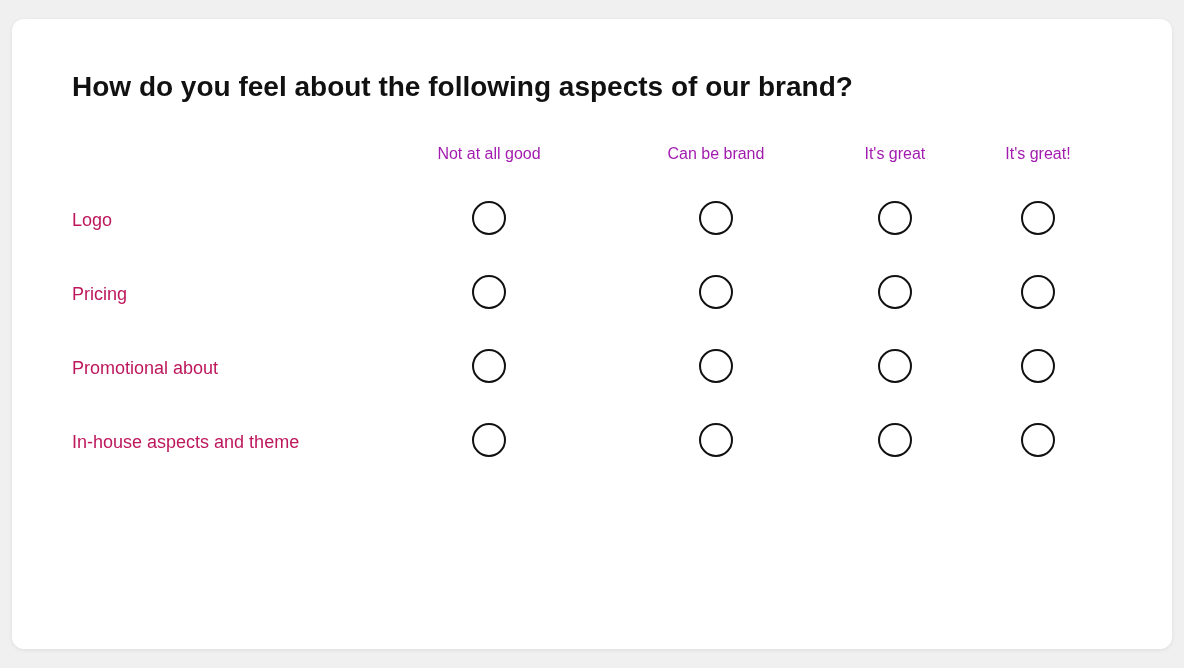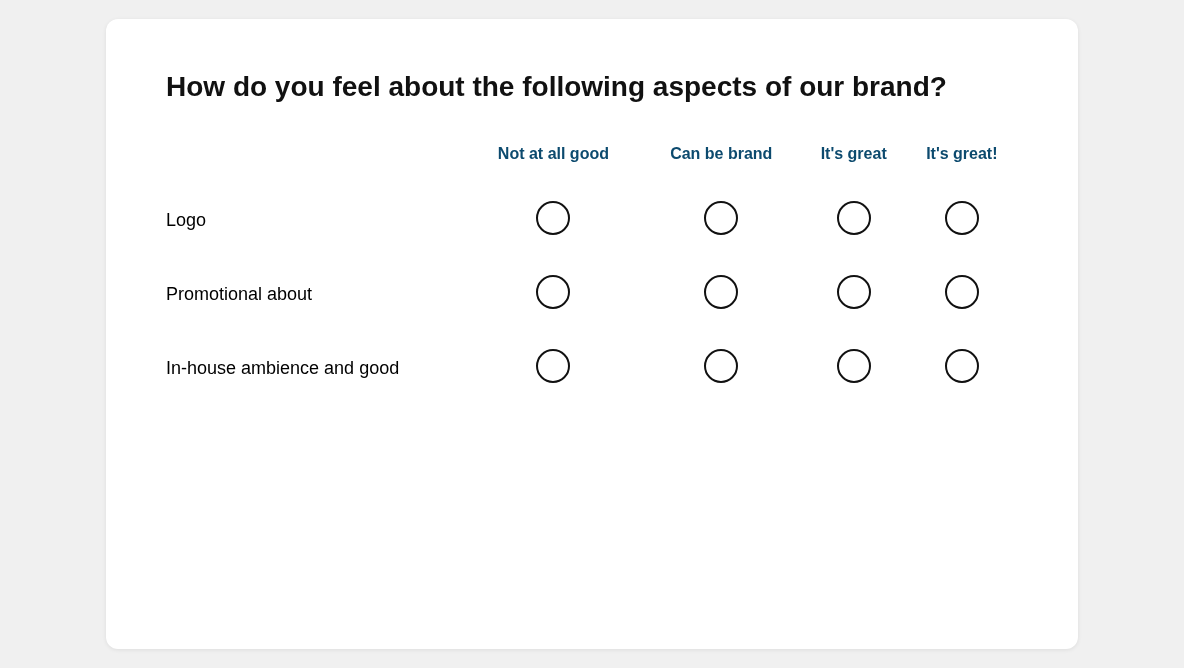--- a/index.html
+++ b/index.html
@@ -13,61 +13,61 @@
       display: flex;
       justify-content: center;
       align-items: center;
       min-height: 100vh;
       font-family: -apple-system, BlinkMacSystemFont, 'Segoe UI', sans-serif;
     }
 
     .card {
       background: #ffffff;
       border-radius: 12px;
-      width: 972px;
+      width: 1160px;
       min-height: 630px;
       padding: 50px 60px 60px 60px;
       box-shadow: 0 1px 4px rgba(0,0,0,0.08);
     }
 
     .question-title {
       font-size: 28px;
       font-weight: 700;
       color: #111111;
       margin-bottom: 40px;
       line-height: 1.3;
     }
 
     .rating-table {
       width: 100%;
       border-collapse: collapse;
     }
 
     .rating-table thead tr th {
       font-size: 16px;
-      font-weight: 700;
-      color: #0c4a6e;
+      font-weight: 400;
+      color: #a21caf;
       text-align: center;
       padding-bottom: 20px;
     }
 
     .rating-table thead tr th:first-child {
       text-align: left;
       width: 300px;
     }
 
     .rating-table tbody tr td {
       padding: 18px 0;
       vertical-align: middle;
     }
 
     .rating-table tbody tr td:first-child {
       font-size: 18px;
       font-weight: 400;
-      color: #000000;
+      color: #be185d;
       padding-right: 20px;
       vertical-align: middle;
     }
 
     .rating-table tbody tr td.radio-cell {
       text-align: center;
       vertical-align: middle;
     }
 
     .radio-circle {
@@ -114,28 +114,35 @@
     </thead>
     <tbody id="table-body">
     <tr>
           <td>Logo</td>
           <td class="radio-cell"><input type="radio" class="radio-circle" name="rating-logo" value="not-at-all-good" style=""></td>
           <td class="radio-cell"><input type="radio" class="radio-circle" name="rating-logo" value="can-be-better" style=""></td>
           <td class="radio-cell"><input type="radio" class="radio-circle" name="rating-logo" value="its-good" style=""></td>
           <td class="radio-cell"><input type="radio" class="radio-circle" name="rating-logo" value="its-great" style=""></td>
         </tr>
         <tr>
+          <td>Pricing</td>
+          <td class="radio-cell"><input type="radio" class="radio-circle" name="rating-pricing" value="not-at-all-good" style=""></td>
+          <td class="radio-cell"><input type="radio" class="radio-circle" name="rating-pricing" value="can-be-better" style=""></td>
+          <td class="radio-cell"><input type="radio" class="radio-circle" name="rating-pricing" value="its-good" style=""></td>
+          <td class="radio-cell"><input type="radio" class="radio-circle" name="rating-pricing" value="its-great" style=""></td>
+        </tr>
+        <tr>
           <td>Promotional about</td>
           <td class="radio-cell"><input type="radio" class="radio-circle" name="rating-promotional-offers" value="not-at-all-good" style=""></td>
           <td class="radio-cell"><input type="radio" class="radio-circle" name="rating-promotional-offers" value="can-be-better" style=""></td>
           <td class="radio-cell"><input type="radio" class="radio-circle" name="rating-promotional-offers" value="its-good" style=""></td>
           <td class="radio-cell"><input type="radio" class="radio-circle" name="rating-promotional-offers" value="its-great" style=""></td>
         </tr>
         <tr>
-          <td>In-house ambience and good</td>
+          <td>In-house aspects and theme</td>
           <td class="radio-cell"><input type="radio" class="radio-circle" name="rating-inhouse-ambience" value="not-at-all-good" style=""></td>
           <td class="radio-cell"><input type="radio" class="radio-circle" name="rating-inhouse-ambience" value="can-be-better" style=""></td>
           <td class="radio-cell"><input type="radio" class="radio-circle" name="rating-inhouse-ambience" value="its-good" style=""></td>
           <td class="radio-cell"><input type="radio" class="radio-circle" name="rating-inhouse-ambience" value="its-great" style=""></td>
         </tr>
       </tbody>
   </table>
 </div>
 
 </body></html>

